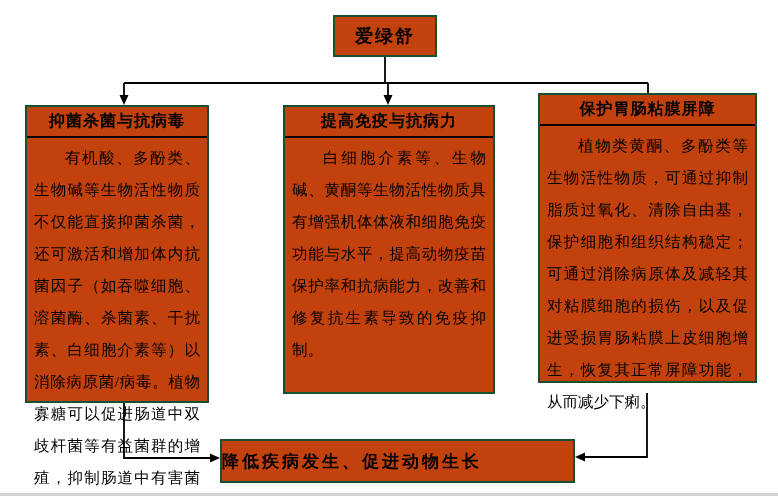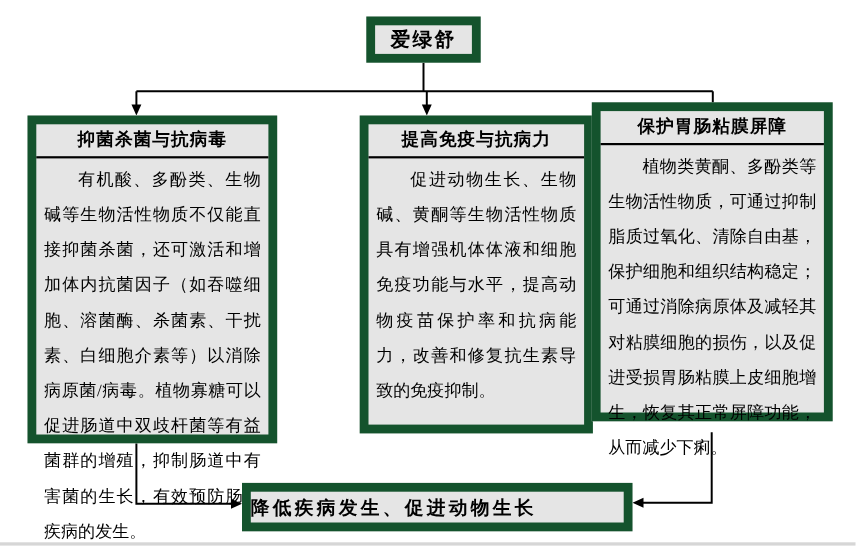--- a/index.html
+++ b/index.html
@@ -14,22 +14,22 @@
   }
   .connectors {
     position: absolute;
     left: 0; top: 0;
     width: 778px; height: 500px;
     pointer-events: none;
   }
   .box {
     position: absolute;
     box-sizing: border-box;
-    border: 8px solid #14532d;
-    background: #e5e5e5;
+    border: 2px solid #14532d;
+    background: #c2410c;
   }
   .top-box {
     left: 333px; top: 15px; width: 104px; height: 42px;
     display: flex; align-items: center; justify-content: center;
     font-size: 18px; font-weight: bold; letter-spacing: 2px;
   }
   .branch-box { top: 105px; }
   .branch-title {
     box-sizing: border-box;
     height: 31px;
@@ -37,22 +37,22 @@
     display: flex; align-items: center; justify-content: center;
     font-size: 16px; font-weight: bold; letter-spacing: 1px;
   }
   .branch-body {
     padding: 4px 7px 0 7px;
     font-size: 15.5px;
     line-height: 32px;
     text-align: justify;
     text-indent: 2em;
   }
-  .box1 { left: 25px;  top: 105px; width: 227px; height: 298px; }
-  .box2 { left: 283px; top: 105px; width: 212px; height: 289px; margin-left: 44px; }
+  .box1 { left: 25px;  top: 105px; width: 184px; height: 298px; }
+  .box2 { left: 283px; top: 105px; width: 212px; height: 289px; }
   .box3 { left: 538px; top: 93px; width: 219px; height: 290px; }
   .bottom-box {
     left: 220px; top: 439px; width: 355px; height: 44px;
     display: flex; align-items: center; justify-content: flex-start;
     font-size: 17px; font-weight: bold; letter-spacing: 3px;
   }
   .bottom-rule {
     position: absolute;
     left: 0; top: 493px; width: 778px; height: 3px;
     background: #d6d6d6;
@@ -87,21 +87,21 @@
     <span>爱绿舒</span>
   </div>
 
   <div class="box branch-box box1">
     <div class="branch-title">抑菌杀菌与抗病毒</div>
     <div class="branch-body">有机酸、多酚类、生物碱等生物活性物质不仅能直接抑菌杀菌，还可激活和增加体内抗菌因子（如吞噬细胞、溶菌酶、杀菌素、干扰素、白细胞介素等）以消除病原菌/病毒。植物寡糖可以促进肠道中双歧杆菌等有益菌群的增殖，抑制肠道中有害菌的生长，有效预防肠道疾病的发生。</div>
   </div>
 
   <div class="box branch-box box2">
     <div class="branch-title">提高免疫与抗病力</div>
-    <div class="branch-body">促进动物生长、生物碱、黄酮等生物活性物质具有增强机体体液和细胞免疫功能与水平，提高动物疫苗保护率和抗病能力，改善和修复抗生素导致的免疫抑制。</div>
+    <div class="branch-body">白细胞介素等、生物碱、黄酮等生物活性物质具有增强机体体液和细胞免疫功能与水平，提高动物疫苗保护率和抗病能力，改善和修复抗生素导致的免疫抑制。</div>
   </div>
 
   <div class="box branch-box box3">
     <div class="branch-title">保护胃肠粘膜屏障</div>
     <div class="branch-body">植物类黄酮、多酚类等生物活性物质，可通过抑制脂质过氧化、清除自由基，保护细胞和组织结构稳定；可通过消除病原体及减轻其对粘膜细胞的损伤，以及促进受损胃肠粘膜上皮细胞增生，恢复其正常屏障功能，从而减少下痢。</div>
   </div>
 
   <div class="box bottom-box">
     <span>降低疾病发生、促进动物生长</span>
   </div>

